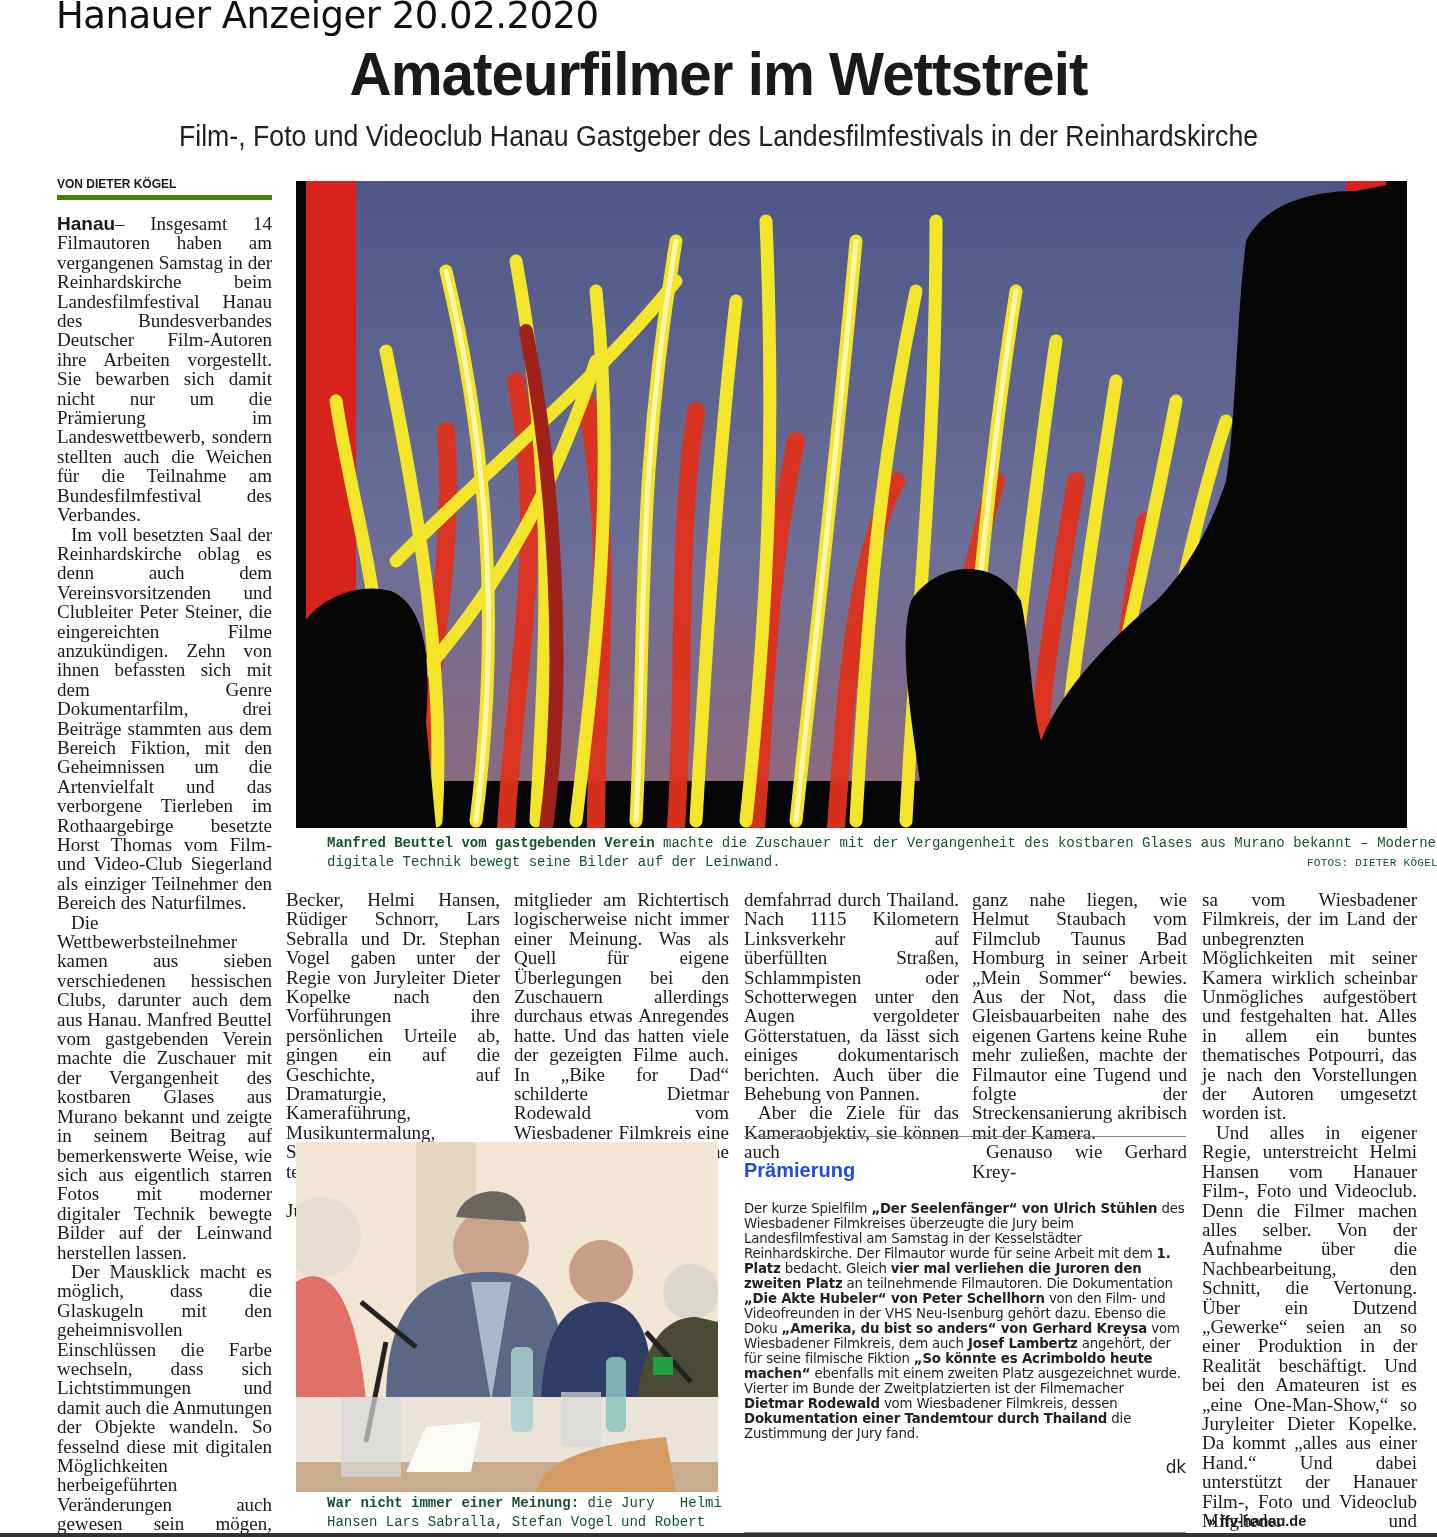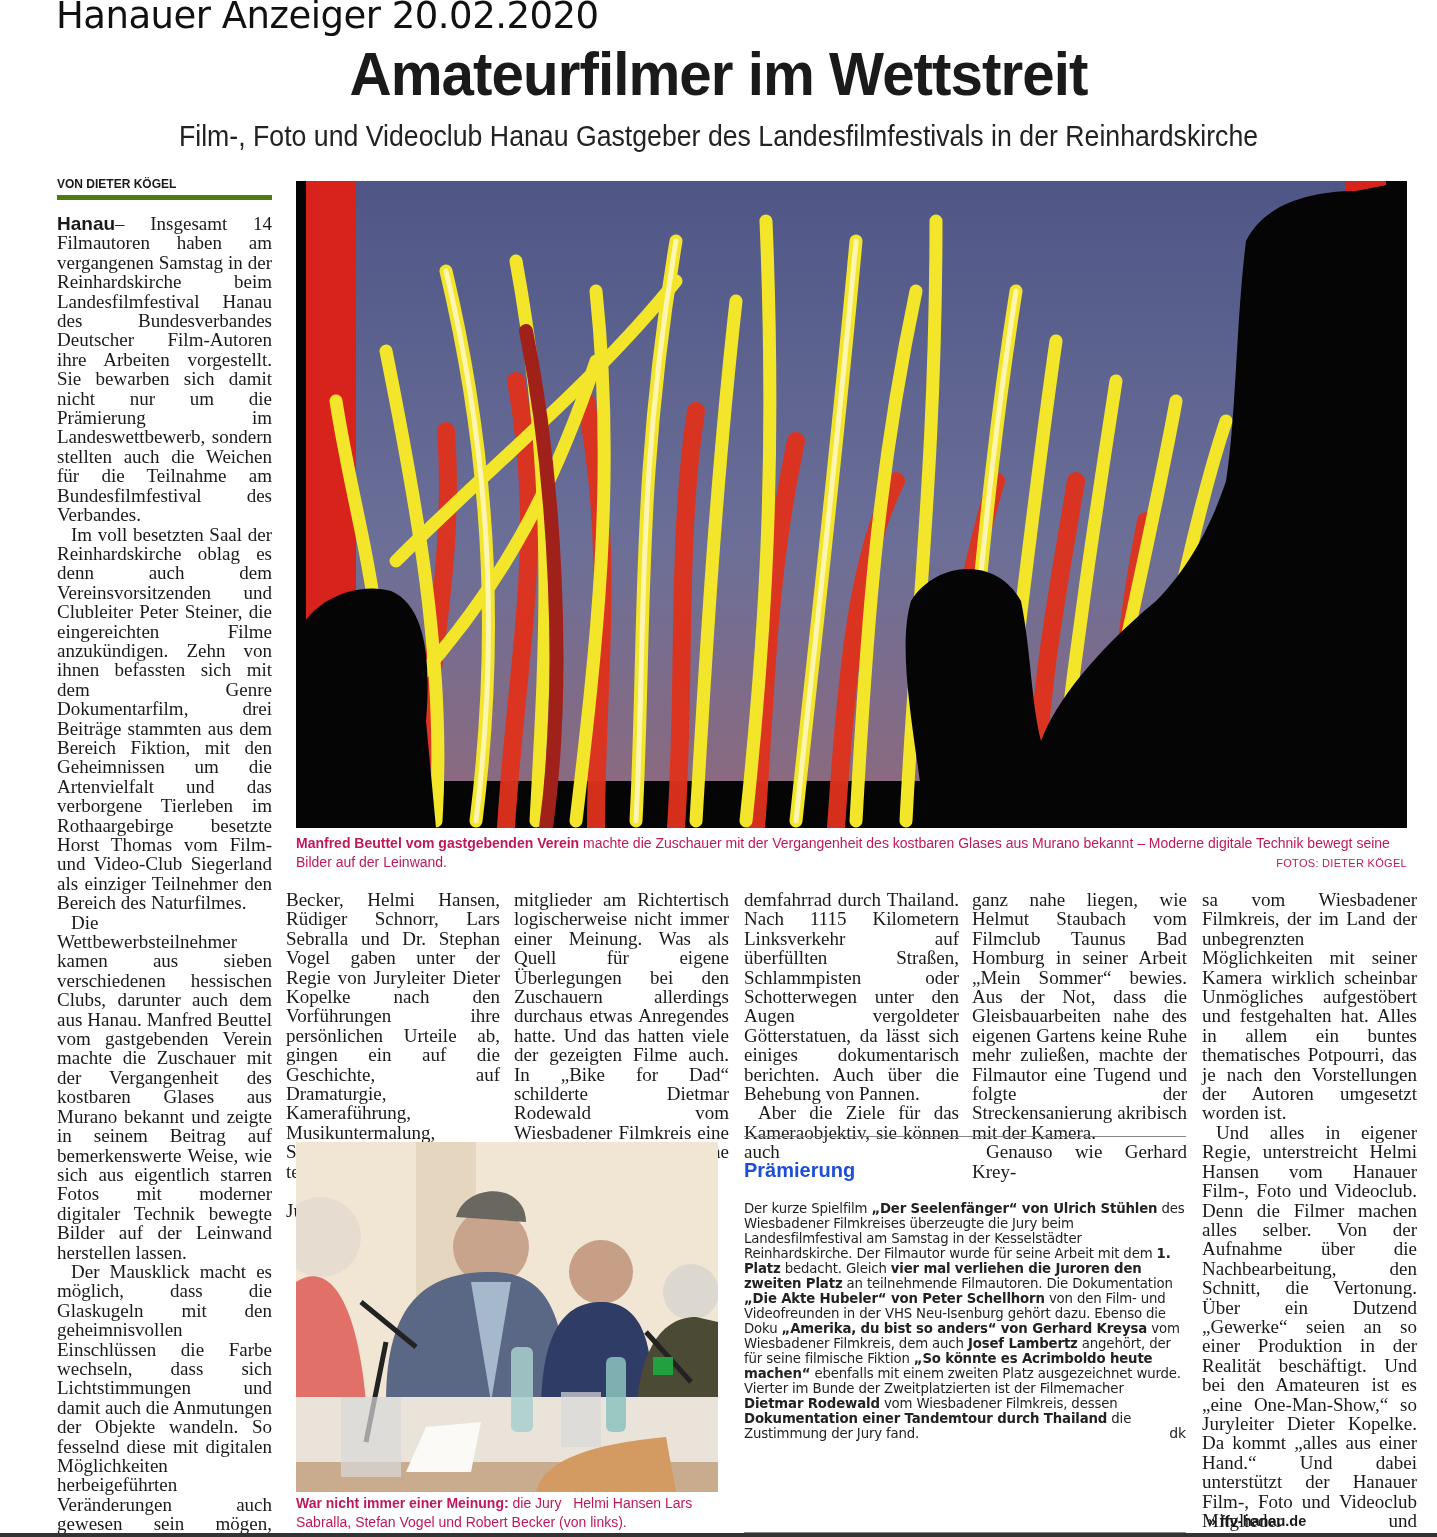--- a/index.html
+++ b/index.html
@@ -13,30 +13,30 @@
   .col p { margin:0; text-indent:14px; }
   .col p.first { text-indent:0; }
   .col b.place { font-family:"Liberation Sans", sans-serif; }
   .col1 { left:57px; top:214px; width:215px; }
   .col2 { left:286px; top:890px; width:214px; }
   .col3 { left:514px; top:890px; width:215px; }
   .col4 { left:744px; top:890px; width:215px; }
   .col5 { left:972px; top:890px; width:215px; }
   .col6 { left:1202px; top:890px; width:215px; }
   .photo-main { left:296px; top:181px; width:1111px; height:647px; background:#000; overflow:hidden; }
-  .caption { font-family:Liberation Sans, sans-serif; font-size:14px; line-height:19px; color:#be185d; }
+  .caption { font-family:Liberation Mono, monospace; font-size:14px; line-height:19px; color:#14532d;margin-left:31px; }
   .cap1 { left:296px; top:834px; width:1111px; }
   .credit { font-size:11px; float:right; letter-spacing:0.3px; margin-top:1px; }
   .photo-jury { left:296px; top:1142px; width:422px; height:350px; background:#efe4d2; overflow:hidden; }
   .cap2 { left:296px; top:1494px; width:430px; }
   .box-rule { left:744px; top:1136px; width:442px; height:1px; background:#888; }
   .box-title { left:744px; top:1158px; font-family:"Liberation Sans", sans-serif; font-weight:bold; font-size:20px; line-height:24px; color:#1d4ed8; }
   .box-text { left:744px; top:1201px; width:442px; font-family:"DejaVu Sans", sans-serif; font-size:13.3px; line-height:15px; color:#222; letter-spacing:-0.15px; }
   .box-text b { font-weight:bold; }
-  .box-sig { float:right; font-size:14px; }
+  .box-sig { float:right; font-size:17px;margin-top:34px; }
   .box-rule2 { left:744px; top:1532px; width:442px; height:1px; background:#888; }
   .link { left:1208px; top:1513px; width:134px; text-align:left; font-family:"Liberation Sans", sans-serif; font-weight:bold; font-size:14.5px; }
   .bottom-bar { left:0; top:1533px; width:1437px; height:4px; background:#333; }
 </style>
 </head>
 <body>
 
 <div class="abs source">Hanauer Anzeiger 20.02.2020</div>
 <div class="abs headline">Amateurfilmer im Wettstreit</div>
 <div class="abs subhead">Film-, Foto und Videoclub Hanau Gastgeber des Landesfilmfestivals in der Reinhardskirche</div>

